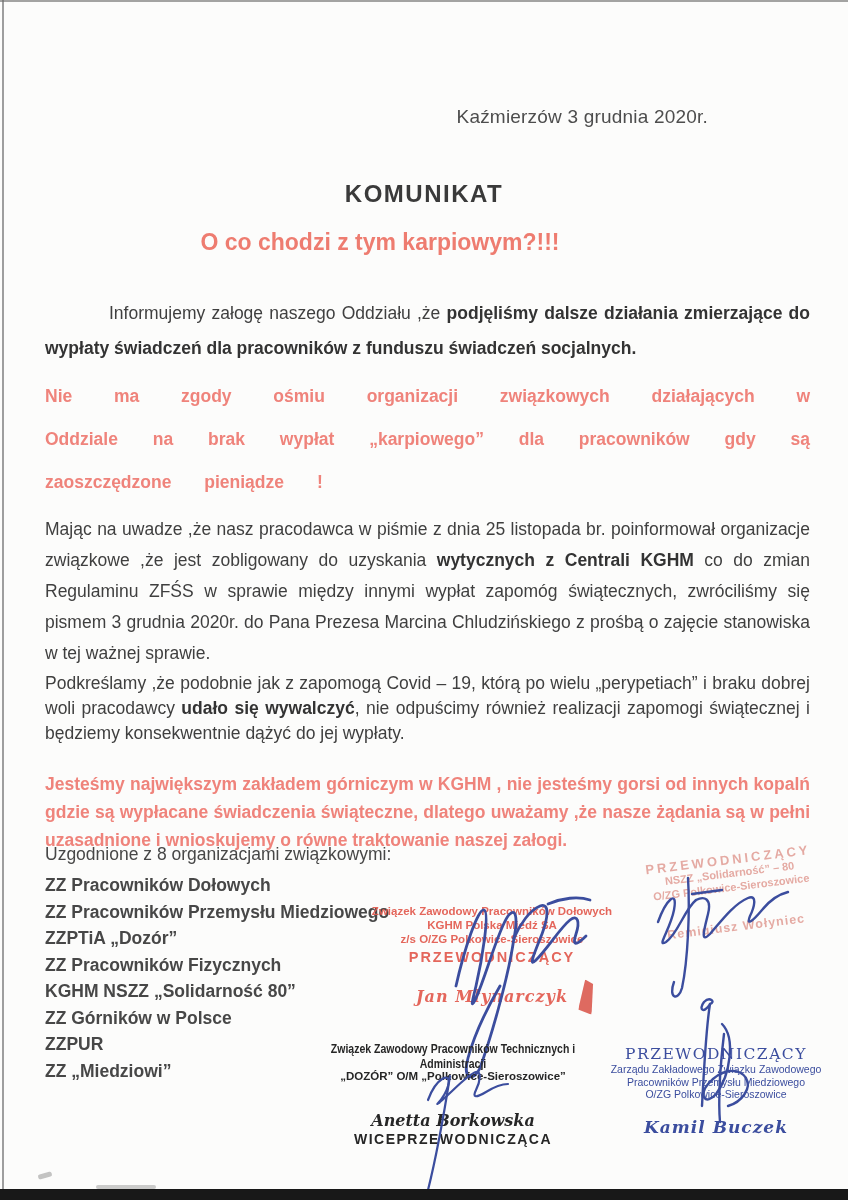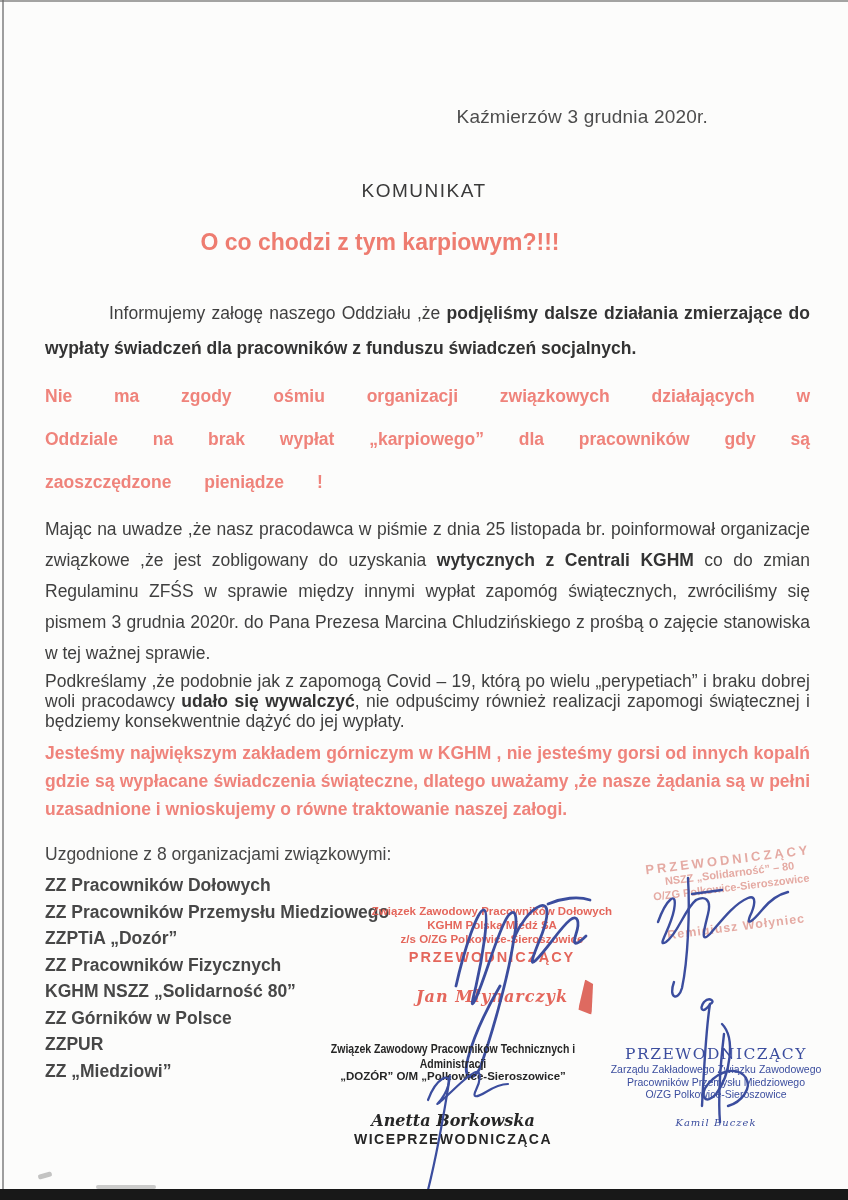--- a/index.html
+++ b/index.html
@@ -12,30 +12,30 @@
   
   .edge-top  { position:absolute; top:0; left:0; right:0; height:2px; background:#5a5a5a; opacity:.55; }
   .edge-left { position:absolute; top:0; bottom:0; left:2px; width:2px; background:#6b6b6b; opacity:.65; }
   .bottom-bar{ position:absolute; bottom:0; left:0; right:0; height:11px; background:#181818; }
   .bottom-smudge{ position:absolute; bottom:11px; left:96px; width:60px; height:4px; background:#9a9a9a; opacity:.5; border-radius:2px; }
   .speck { position:absolute; left:38px; bottom:22px; width:14px; height:5px; background:#8a8a8a; opacity:.5; transform:rotate(-15deg); border-radius:2px; }
 
   .date-line { position:absolute; top:106px; right:140px; font-size:19px; color:#4d4d4d; letter-spacing:.2px; }
 
   .doc-title { position:absolute; top:180px; left:0; width:100%; text-align:center;
-               font-size:19px; font-weight:normal; color:#3a3a3a; letter-spacing:1.5px; }
+               font-size:24px; font-weight:bold; color:#3a3a3a; letter-spacing:1.5px; }
   .doc-subtitle { position:absolute; top:229px; left:0; width:100%; text-align:center;
                transform:translateX(-44px); font-size:23px; font-weight:bold; color:#ee7c70; }
 
   .body-text { position:absolute; top:296px; left:45px; width:765px; font-size:17.5px; text-align:justify; }
   .p1 { line-height:35px; margin-bottom:9px; text-indent:64px; }
   .p1 .bold, .p3 .bold, .p4 .bold { font-weight:bold; color:#333; }
   .p2 { line-height:43px; margin-bottom:10px; font-weight:bold; color:#ef837b; word-spacing:28px; }
   .p3 { line-height:31px; margin-bottom:2px; }
-  .p4 { line-height:20px; margin-bottom:8px; }
+  .p4 { line-height:25px; margin-bottom:24px; }
   .p5 { line-height:28px; font-weight:bold; color:#ef837b; }
 
   .sig-section { position:absolute; top:838px; left:0; width:695px; height:352px; }
 
   .org-list { position:absolute; left:45px; top:6px; font-size:17.5px; color:#474747; }
   .org-list .heading { margin-bottom:7px; }
   .org-list .org-item { line-height:26.5px;font-weight:bold; }
 
   .stamp { position:absolute; text-align:center; }
 
@@ -58,22 +58,22 @@
   .stamp-dozor { left:328px; top:205px; width:250px; color:#262626; }
   .stamp-dozor .s-line1 { font-size:10.5px; font-weight:bold; line-height:13px; transform:scaleY(1.15); }
   .stamp-dozor .s-line2 { font-size:11.5px; font-weight:bold; line-height:14px; }
   .stamp-dozor .s-name  { font-family:"DejaVu Serif", serif; font-style:italic; font-weight:bold;
                           font-size:16px; margin-top:28px; }
   .stamp-dozor .s-role  { font-size:14px; letter-spacing:1.5px; font-weight:bold; margin-top:1px; }
 
   .stamp-miedziowego { left:596px; top:207px; width:240px; color:#3b4d9e; }
   .stamp-miedziowego .s-role { font-family:"DejaVu Serif", serif; font-size:15.5px; letter-spacing:1.5px; }
   .stamp-miedziowego .s-line { font-size:10.5px; line-height:12.5px; }
-  .stamp-miedziowego .s-name { font-family:"DejaVu Serif", serif; font-style:italic; font-weight:normal;
-                               font-size:10px; margin-top:16px; letter-spacing:1px; }
+  .stamp-miedziowego .s-name { font-family:"DejaVu Serif", serif; font-style:italic; font-weight:bold;
+                               font-size:17px; margin-top:16px; letter-spacing:1px; }
 
   .sig-svg { position:absolute; pointer-events:none; }
   .sig-mlynarczyk { left:428px; top:52px; }
   .sig-wolyniec   { left:630px; top:32px; }
   .sig-borkowska  { left:380px; top:216px; }
   .sig-buczek     { left:664px; top:160px; }
 </style>
 </head>
 <body>
 

